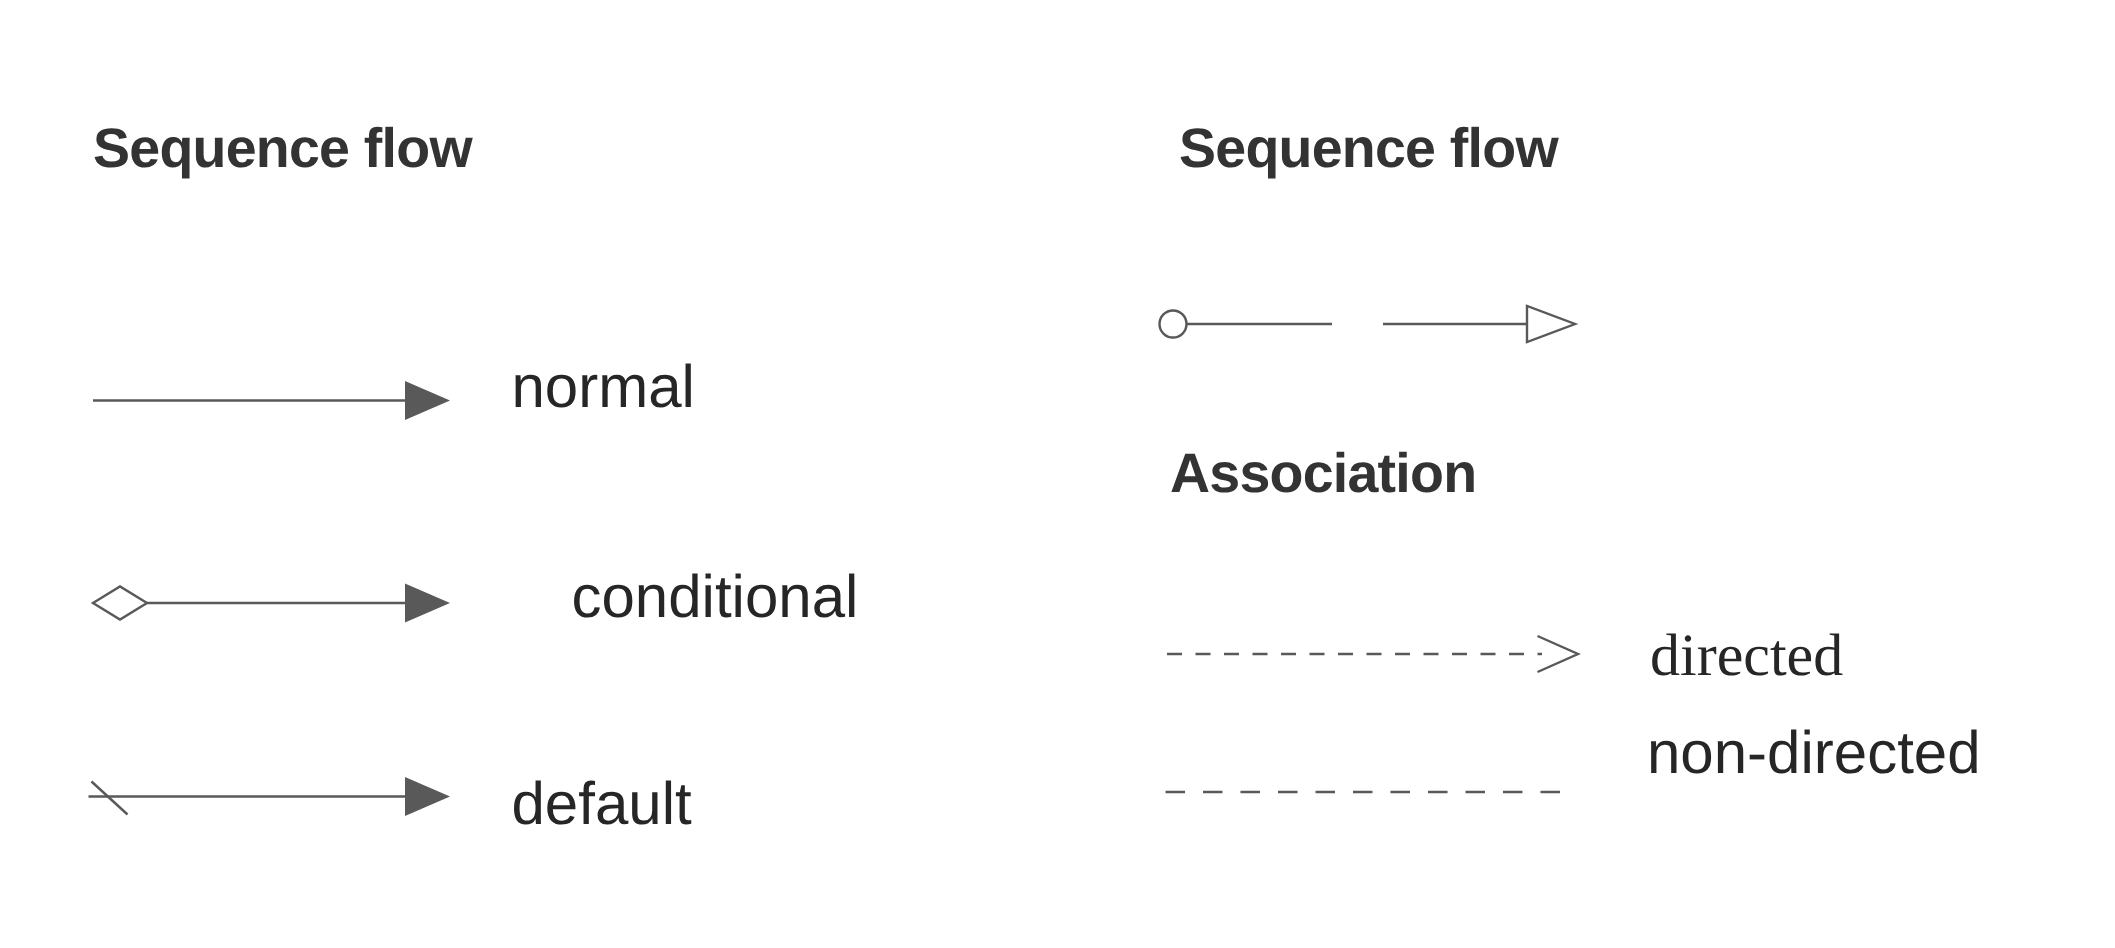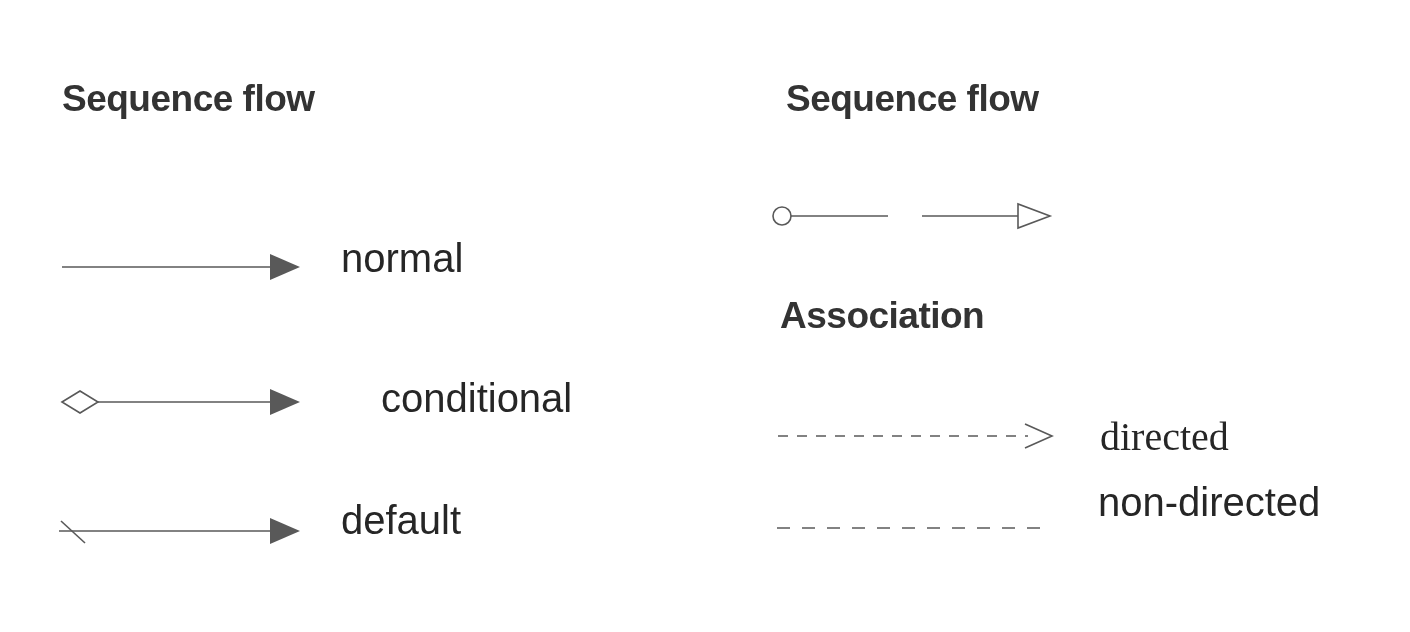--- a/index.html
+++ b/index.html
@@ -73,21 +73,21 @@
   <line x1="43" y1="20" x2="216" y2="20" class="stroke-line"></line>
   <polygon points="215,7 215,33 245,20" class="fill-head"></polygon>
 </svg>
 <div class="abs item-label" style="left:341px; top:378px;margin-left:40px;">conditional</div>
 
 <svg class="abs" style="left:45px; top:511px;" width="265" height="44" viewBox="0 0 265 44">
   <line x1="14" y1="20" x2="226" y2="20" class="stroke-line"></line>
   <line x1="16" y1="10" x2="40" y2="32" class="stroke-line"></line>
   <polygon points="225,7 225,33 255,20" class="fill-head"></polygon>
 </svg>
-<div class="abs item-label" style="left:341px; top:500px;">default</div>
+<div class="abs item-label" style="left:341px; top:516px;">default</div>
 
 <div class="abs heading" style="left:786px; top:80px;">Sequence flow</div>
 
 <svg class="abs" style="left:765px; top:196px;" width="295" height="40" viewBox="0 0 295 40">
   <circle cx="17" cy="20" r="9" class="hollow-shape"></circle>
   <line x1="26" y1="20" x2="123" y2="20" class="stroke-line"></line>
   <line x1="157" y1="20" x2="253" y2="20" class="stroke-line"></line>
   <polygon points="253,8 253,32 285,20" class="hollow-shape"></polygon>
 </svg>
 

